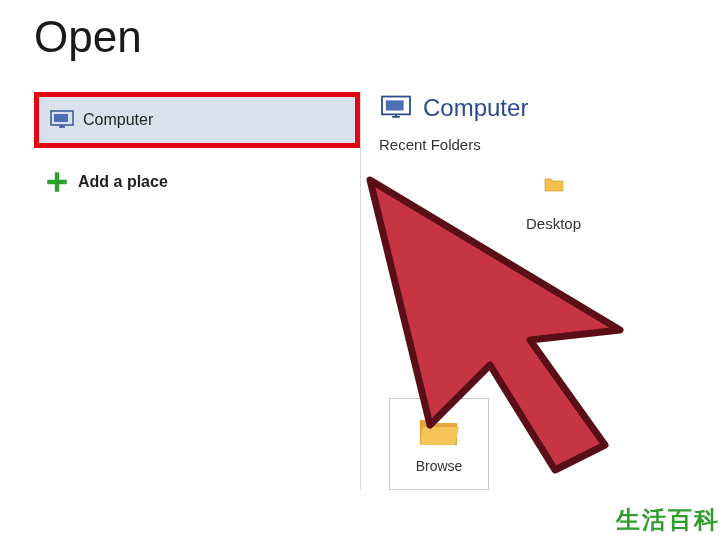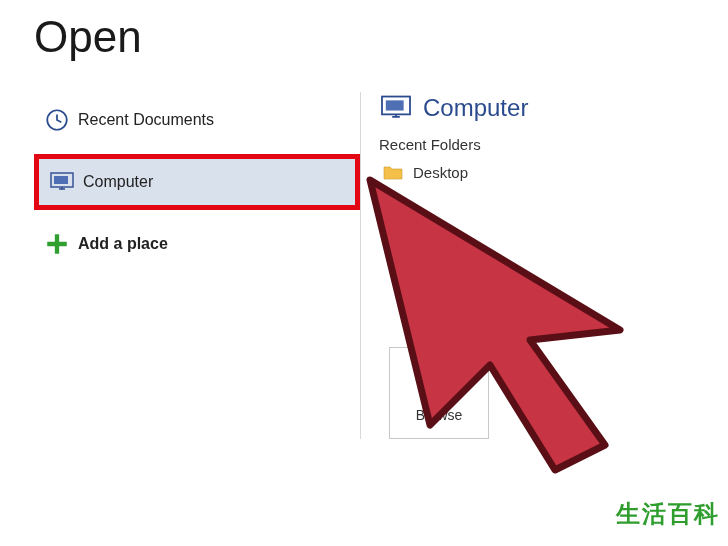--- a/index.html
+++ b/index.html
@@ -51,30 +51,31 @@
       align-items: center;
       gap: 10px;
       color: #2b4b8f;
       font-size: 24px;
       margin-top: 2px;
     }
     .right-subhead {
       font-size: 15px;
       color: #333;
       margin-top: 14px;
-      margin-bottom: 5px;
+      margin-bottom: 18px;
     }
     .folder-item {
       display: flex;
       align-items: center;
-      gap: 10px;
+      gap: 22px;
       padding: 6px 4px;
       font-size: 15px;
       color: #333;
       cursor: pointer;
+      flex-direction: column;
     }
     .browse-btn {
       width: 100px;
       height: 92px;
       border: 1px solid #c8c8c8;
       display: flex;
       flex-direction: column;
       align-items: center;
       justify-content: center;
       gap: 8px;
@@ -86,21 +87,21 @@
     }
     .cursor-overlay {
       position: absolute;
       left: 360px;
       top: 170px;
       pointer-events: none;
     }
     .watermark {
       position: absolute;
       right: 8px;
-      bottom: 16px;
+      bottom: 10px;
       text-align: center;
     }
     .wm-ch {
       font-size: 24px;
       font-weight: 700;
       color: #2f9e2f;
       letter-spacing: 2px;
       text-shadow: 1px 1px 0 #fff;
     }
     .wm-url {
@@ -111,29 +112,20 @@
     }
   </style>
 </head>
 <body>
 
 <h1 class="page-title">Open</h1>
 
 <div class="columns">
   <div class="left-col">
 
-    <div class="sidebar-item spacer-bottom">
-      <span class="icon">
-        <svg width="26" height="26" viewBox="0 0 24 24" fill="none" stroke="#2b4b8f" stroke-width="1.6">
-          <circle cx="12" cy="12" r="9"></circle>
-            <path d="M12 7v5l4 2"></path>
-        </svg>
-      </span>
-      <span>Recent Documents</span>
-    </div>
 
     <div class="sidebar-item highlighted">
       <span class="icon">
         <svg width="26" height="22" viewBox="0 0 26 22" fill="none" stroke="#2b4b8f" stroke-width="1.4">
           <rect x="2" y="2" width="22" height="14"></rect>
           <rect x="5" y="5" width="14" height="8" fill="#4f6fb5" stroke="none"></rect>
           <path d="M10 18h6M13 16v2"></path>
         </svg>
       </span>
       <span>Computer</span>

